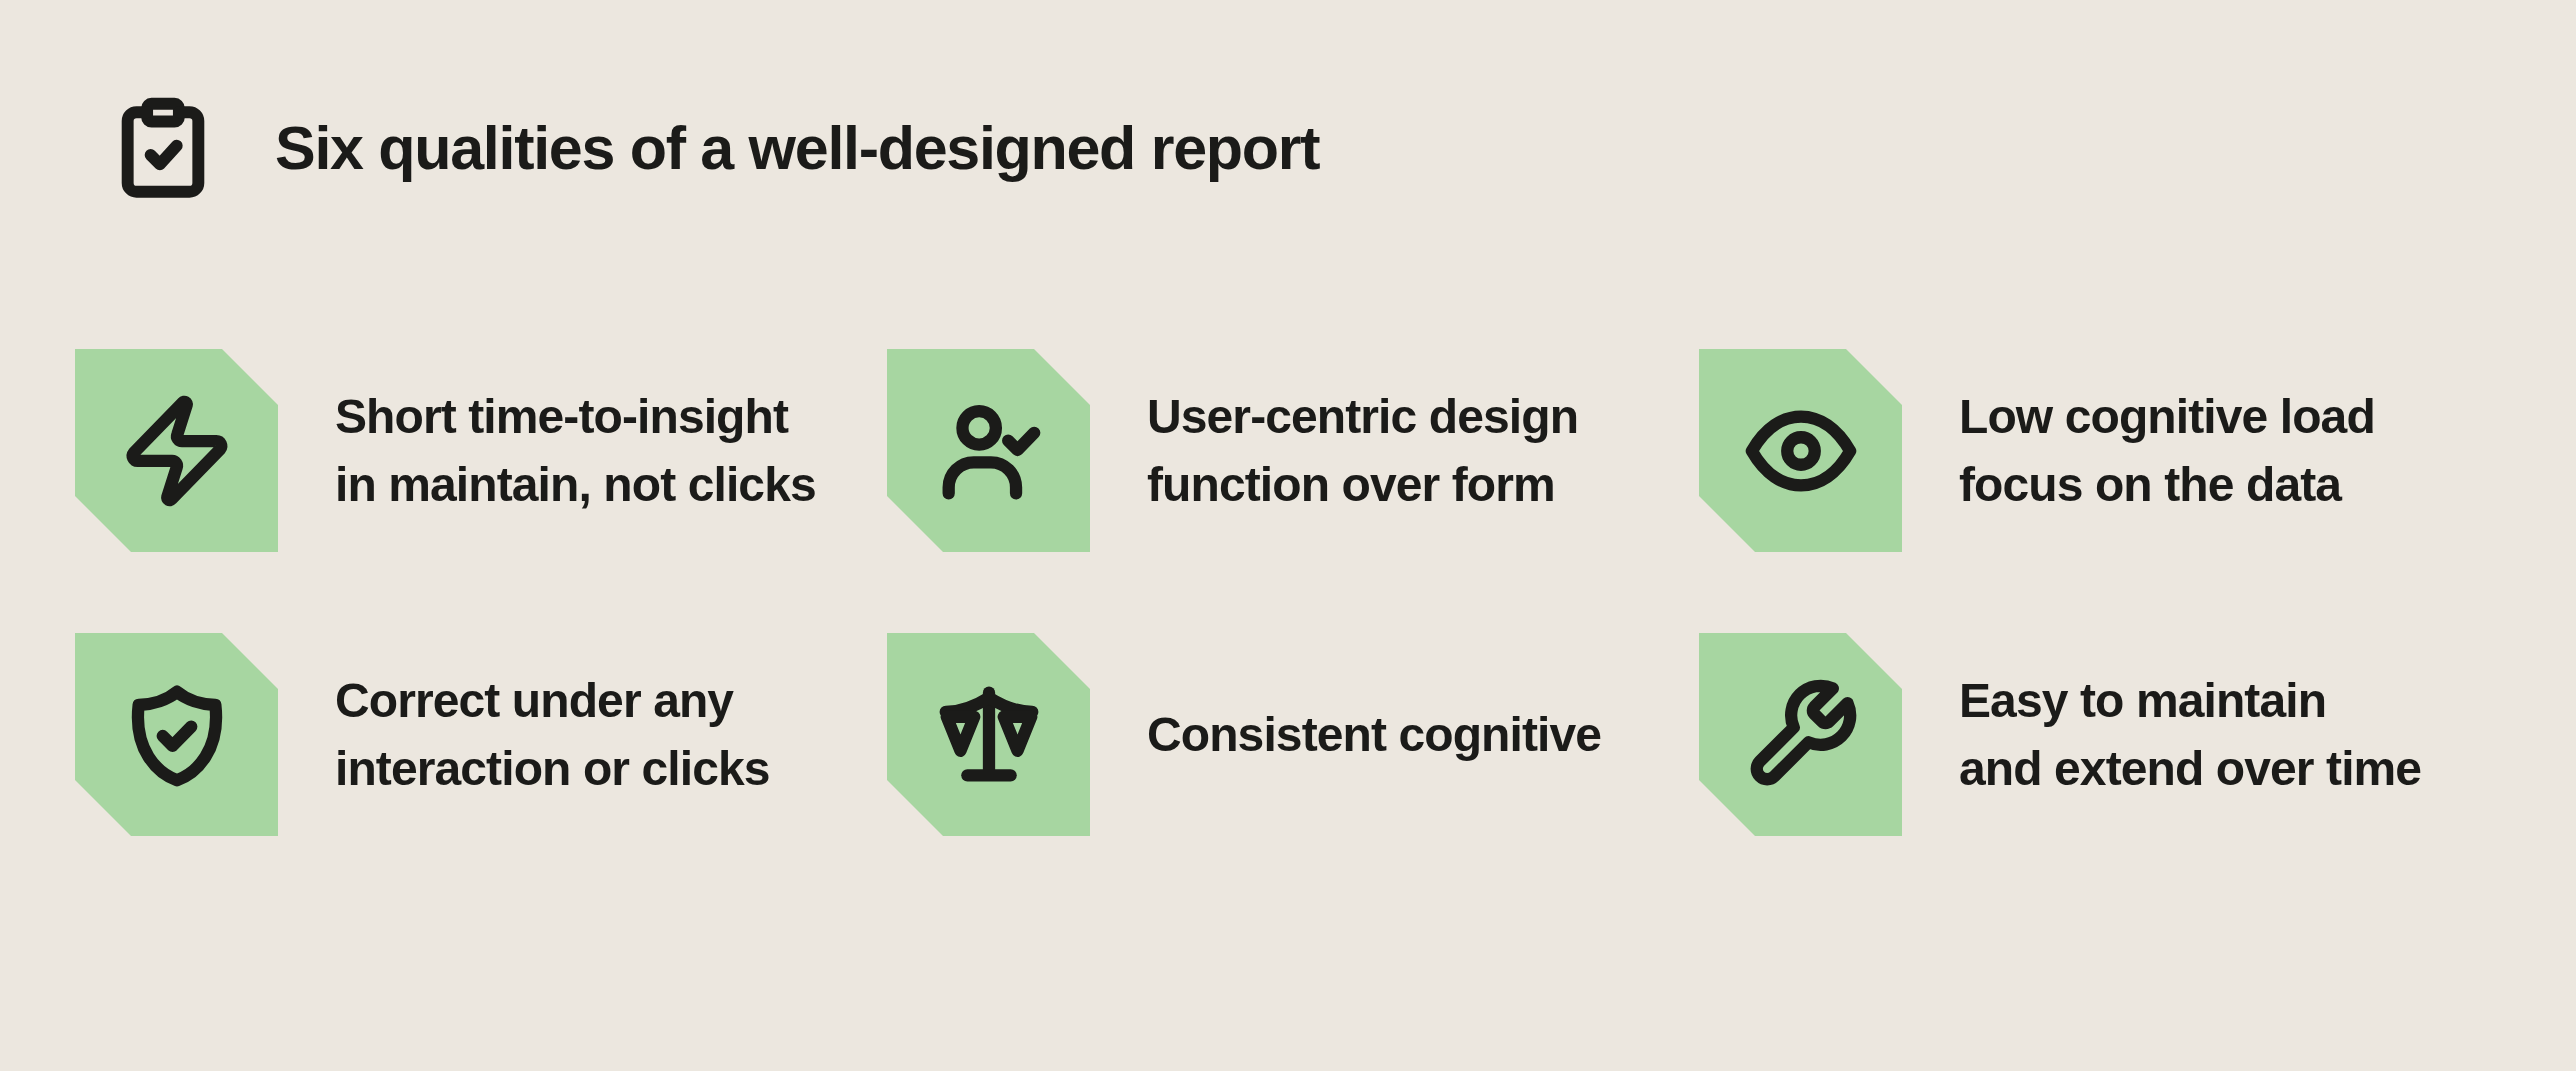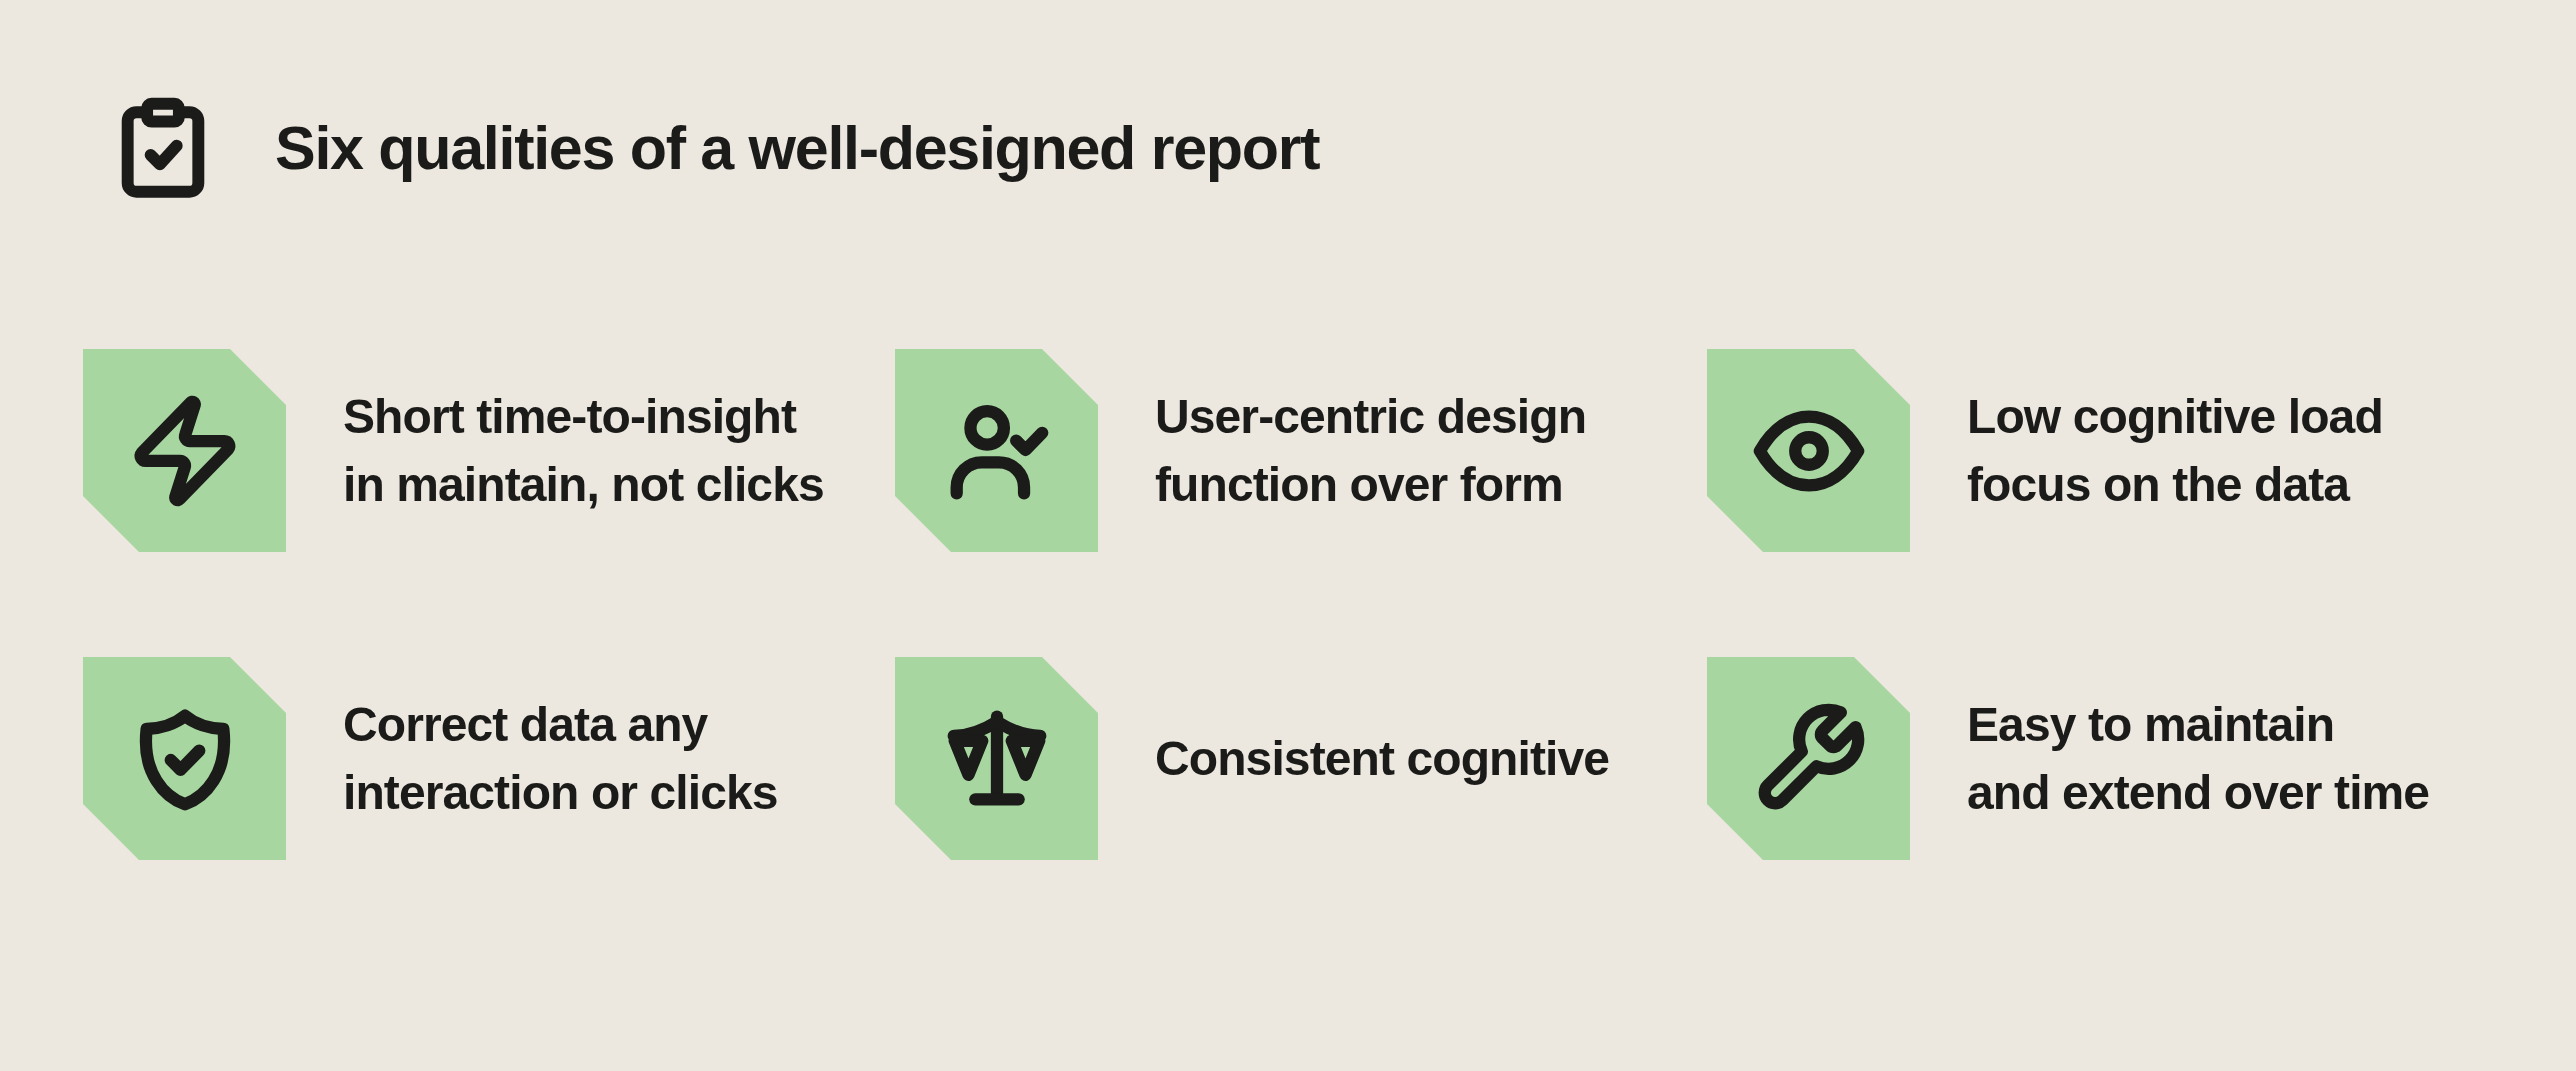--- a/index.html
+++ b/index.html
@@ -38,26 +38,26 @@
   .page-title {
     font-size: 61px;
     font-weight: 700;
     letter-spacing: -1.3px;
     white-space: nowrap;
   }
 
   
   .grid {
     position: absolute;
-    left: 83px;
+    left: 75px;
     top: 349px;
     display: grid;
     grid-template-columns: 812px 812px 812px;
     grid-auto-rows: 203px;
-    row-gap: 105px;
+    row-gap: 81px;
   }
   .tile {
     display: flex;
     align-items: center;
     gap: 57px;
     height: 203px;
   }
   .badge {
     width: 203px;
     height: 203px;
@@ -145,21 +145,21 @@
     </div>
 
     <div class="tile">
       <div class="badge">
         <svg class="ic" viewBox="0 0 24 24" stroke-width="2.5">
           <path d="M12 3.2c1.9 1.6 4.9 2.6 7.8 2.7.5 4.4-.4 8-2 10.5-1.5 2.4-3.6 4-5.8 4.8-2.2-.8-4.3-2.4-5.8-4.8-1.6-2.5-2.5-6.1-2-10.5 2.9-.1 5.9-1.1 7.8-2.7Z"></path>
           <path d="m9.1 12.2 2 2 3.8-3.9"></path>
         </svg>
       </div>
       <div class="quality-text">
-        <span>Correct data any</span>
+        <span>Correct under any</span>
         <span>interaction or clicks</span>
       </div>
     </div>
 
     <div class="tile">
       <div class="badge">
         <svg class="ic" viewBox="0 0 24 24" stroke-width="2.5">
           <path d="M12 3.4v16.6"></path>
           <path d="M7.6 20.2h8.8"></path>
           <path d="M3.2 7.3c3.6 0 6.4-1.4 8.8-2.9 2.4 1.5 5.2 2.9 8.8 2.9"></path>

